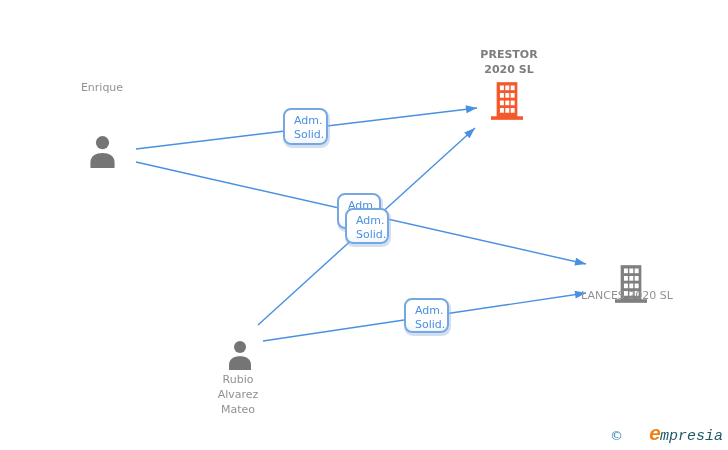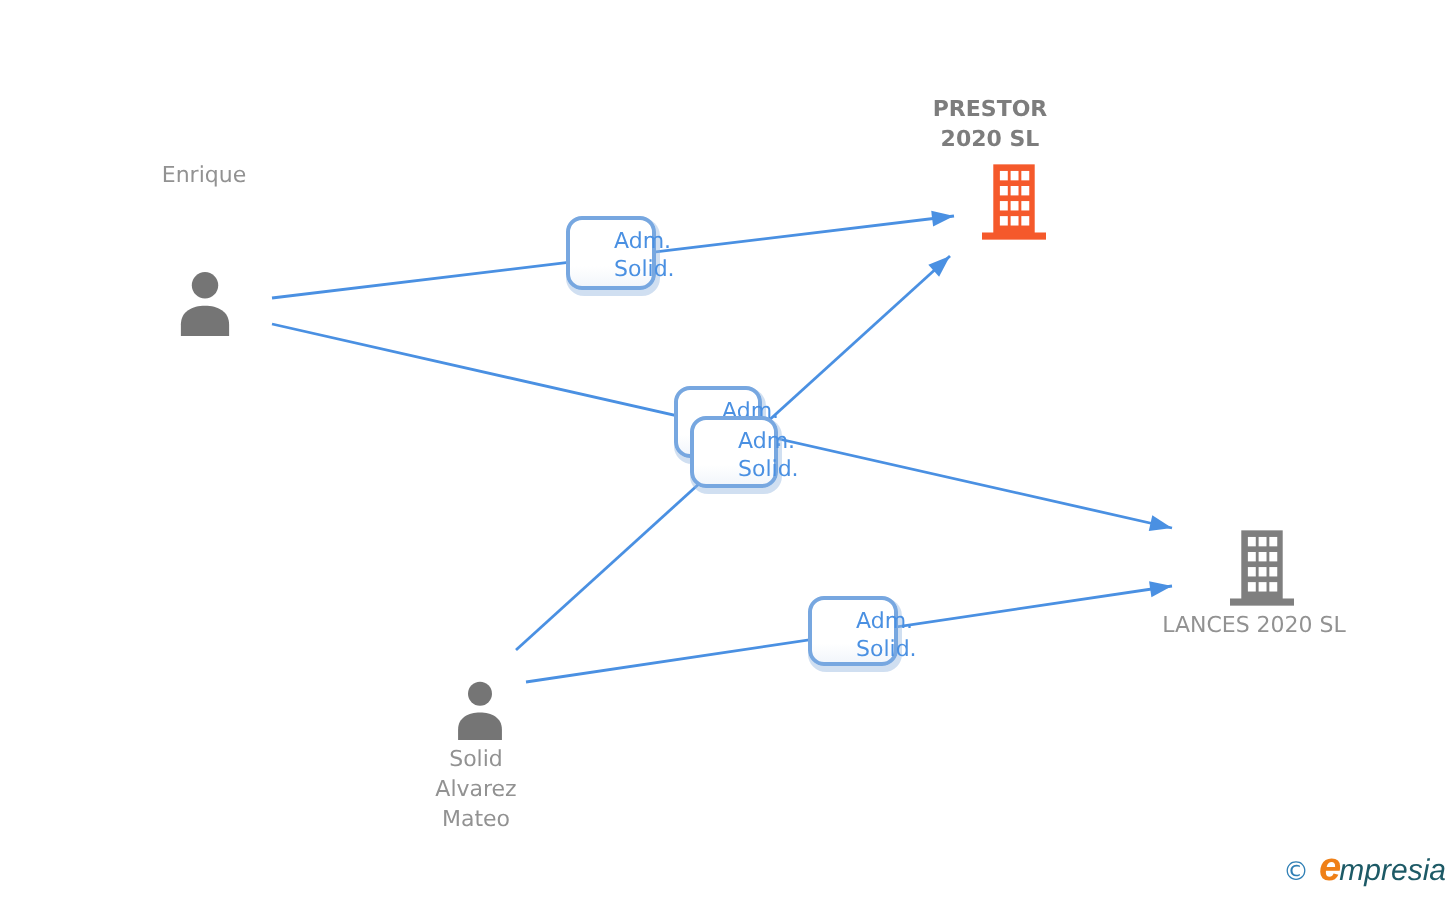--- a/index.html
+++ b/index.html
@@ -28,36 +28,36 @@
     position:absolute;
     box-sizing:border-box;
     background:#ffffff;
     background:linear-gradient(#ffffff 70%,#f2f6fb 100%);
     border:2px solid #77a7e0;
     border-radius:8px;
     box-shadow:1px 2px 0 1px rgba(150,185,225,0.45);
     color:#4a90e2;
     font-size:11px;
     line-height:14px;
-    padding:4px 0 0 22px;
+    padding:4px 0 0 9px;
   }
 
   .footer{
     position:absolute;
     right:5px;bottom:4px;
     display:flex;align-items:baseline;
     white-space:nowrap;
     cursor:pointer;
   }
   .footer .copy{
     color:#2f7fb5;
     font-size:13px;
     margin-right:5px;
   }
-  .footer .brand{font-family:Liberation Sans, sans-serif;font-style:italic;}
+  .footer .brand{font-family:Liberation Mono, monospace;font-style:italic;margin-left:21px;}
   .footer .brand .initial{
     color:#ef8018;
     font-size:20px;
     font-weight:bold;
     letter-spacing:-1px;
   }
   .footer .brand .rest{
     color:#1d5a66;
     font-size:15px;
   }
@@ -83,32 +83,32 @@
     <div>Enrique</div>
   </div>
   <div class="node-icon" style="left:87px;top:135px">
     <svg width="31" height="33" viewBox="0 0 24 26">
       <circle cx="12" cy="6" r="5.2" fill="#757575"></circle>
       <path d="M2.5,26 L2.5,21.5 C2.5,16.3 7,14.1 12,14.1 C17,14.1 21.5,16.3 21.5,21.5 L21.5,26 Z" fill="#757575"></path>
     </svg>
   </div>
 
   <div class="node-label" style="left:178px;top:372px;width:120px">
-    <div>Solid</div>
+    <div>Rubio</div>
     <div>Alvarez</div>
     <div>Mateo</div>
   </div>
   <div class="node-icon" style="left:226px;top:340px">
     <svg width="28" height="30" viewBox="0 0 24 26">
       <circle cx="12" cy="6" r="5.2" fill="#757575"></circle>
       <path d="M2.5,26 L2.5,21.5 C2.5,16.3 7,14.1 12,14.1 C17,14.1 21.5,16.3 21.5,21.5 L21.5,26 Z" fill="#757575"></path>
     </svg>
   </div>
 
-  <div class="node-label bold" style="left:433px;top:47px;width:124px">
+  <div class="node-label bold" style="left:447px;top:47px;width:124px">
     <div>PRESTOR</div>
     <div>2020 SL</div>
   </div>
   <div class="node-icon" style="left:491px;top:82px">
     <svg width="32" height="38" viewBox="0 0 34 40">
       <g fill="#f5592b">
         <rect x="0" y="36.2" width="34" height="3.8"></rect>
         <rect x="6" y="0" width="22" height="37"></rect>
       </g>
       <g fill="#ffffff">
@@ -143,21 +143,21 @@
           <rect x="20.9" y="11.5" width="4.2" height="5"></rect>
         <rect x="9.5" y="19.5" width="4.2" height="5"></rect>
           <rect x="15.2" y="19.5" width="4.2" height="5"></rect>
           <rect x="20.9" y="19.5" width="4.2" height="5"></rect>
         <rect x="9.5" y="27.5" width="4.2" height="5"></rect>
           <rect x="15.2" y="27.5" width="4.2" height="5"></rect>
           <rect x="20.9" y="27.5" width="4.2" height="5"></rect>
       </g>
     </svg>
   </div>
-  <div class="node-label" style="left:565px;top:305px;width:124px">
+  <div class="node-label" style="left:565px;top:288px;width:124px">
     <div>LANCES 2020 SL</div>
   </div>
 
   <div class="edge-label" style="left:283px;top:108px;width:45px;height:37px">
     <div>Adm.</div>
     <div>Solid.</div>
   </div>
 
   <div class="edge-label" style="left:337px;top:193px;width:44px;height:36px">
     <div>Adm.</div>

